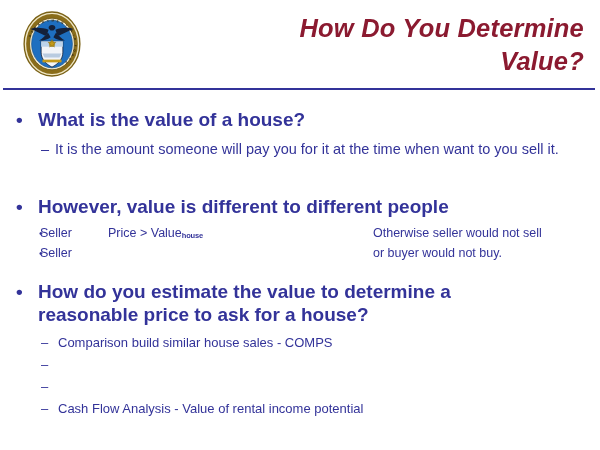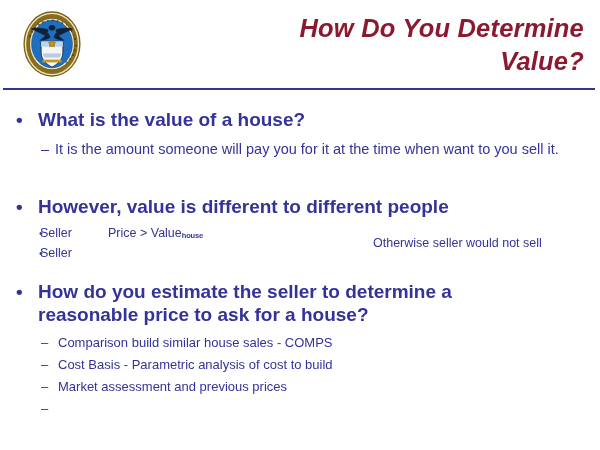--- a/index.html
+++ b/index.html
@@ -135,21 +135,21 @@
   .pair-row {
     position: relative;
     height: 20px;
     font-size: 12.5px;
     line-height: 20px;
     color: #333399;
   }
   .pair-row > .marker { position: absolute; left: 39px; top: 0; font-size: 11px; }
   .pair-role  { position: absolute; left: 40px;  top: 0; }
   .pair-form  { position: absolute; left: 108px; top: 0; white-space: nowrap; }
-  .pair-note  { position: absolute; left: 373px; top: 10px; white-space: nowrap; }
+  .pair-note  { position: absolute; left: 373px; top: 0; white-space: nowrap; }
 
   .sub { font-size: 7.5px; vertical-align: -0.18em; letter-spacing: -0.2px; font-weight: bold; }
 
   .method-row { height: 22px; }
 </style>
 </head>
 <body>
 
 <div id="slide">
 
@@ -245,41 +245,41 @@
       <div class="pair-row">
         <span class="marker">•</span>
         <span class="pair-role">Seller</span>
         <span class="pair-form"><span>Price &gt; Value</span><span class="sub">house</span><span></span></span>
         <span class="pair-note">Otherwise seller would not sell</span>
       </div>
 
       <div class="pair-row">
         <span class="marker">•</span>
         <span class="pair-role">Seller</span>
+        <span class="pair-note">or buyer would not buy.</span>
       </div>
 
     </div>
 
     <div id="b-how" class="lvl1">
       <span class="marker">•</span>
-      <span>How do you estimate the seller to determine a reasonable price to ask for a house?</span>
+      <span>How do you estimate the value to determine a reasonable price to ask for a house?</span>
     </div>
 
     <div id="methods">
       <div class="lvl4 method-row">
         <span class="marker">–</span>
         <span>Comparison build similar house sales -  COMPS</span>
       </div>
       <div class="lvl4 method-row">
         <span class="marker">–</span>
-        <span>Cost Basis - Parametric analysis of cost to build</span>
-      </div>
-      <div class="lvl4 method-row">
-        <span class="marker">–</span>
-        <span>Market assessment and previous prices</span>
-      </div>
-      <div class="lvl4 method-row">
-        <span class="marker">–</span>
+      </div>
+      <div class="lvl4 method-row">
+        <span class="marker">–</span>
+      </div>
+      <div class="lvl4 method-row">
+        <span class="marker">–</span>
+        <span>Cash Flow Analysis - Value of rental income potential</span>
       </div>
     </div>
 
   </div>
 </div>
 
 </body></html>

